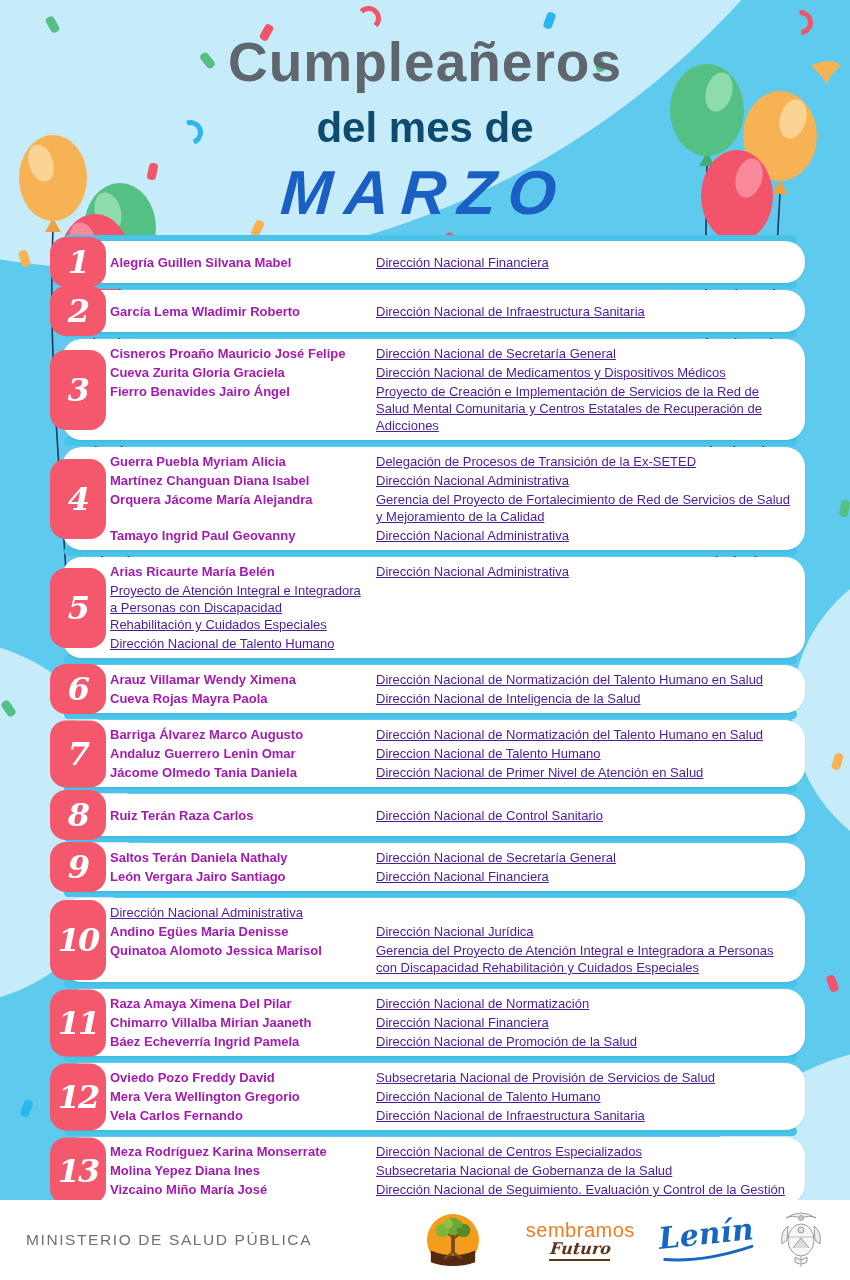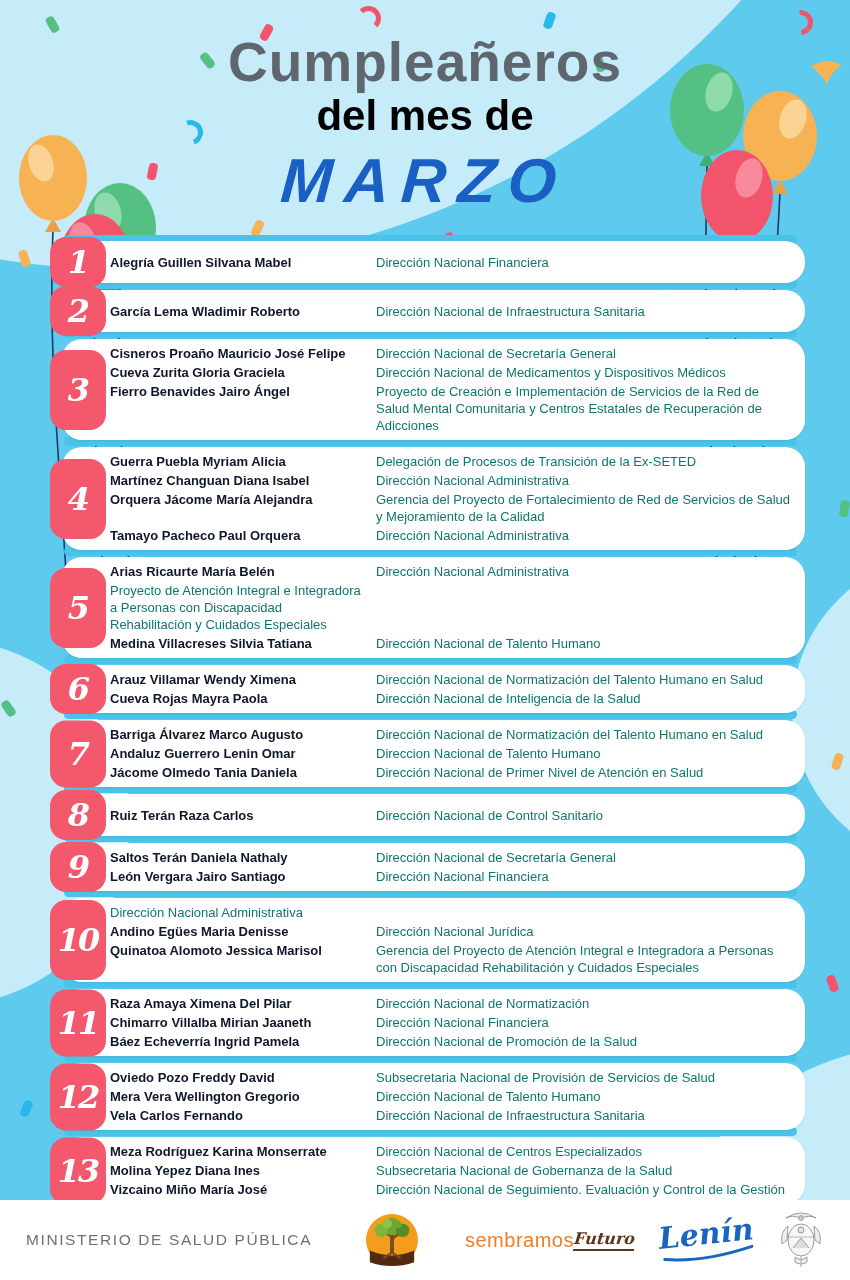--- a/index.html
+++ b/index.html
@@ -11,38 +11,38 @@
   }
   .blob { position:absolute; background:#c6ebf9; border-radius:50%; z-index:0; }
   #blob-top    { left:-694px; top:-1380px; width:1650px; height:1650px; }
   #blob-right  { left:792px;  top:555px;   width:310px;  height:310px; }
   #blob-left   { left:-235px; top:640px;   width:365px;  height:365px; }
   #blob-br     { left:655px;  top:1045px;  width:530px;  height:530px; }
 
   
   .header { position:absolute; top:34px; left:0; right:0; text-align:center; z-index:2; }
   .title1 { font-size:55px; font-weight:bold; color:#5f666d; letter-spacing:1px; line-height:1.05; }
-  .title2 { font-size:42px; font-weight:bold; color:#000000; line-height:1.05; margin-top:2px; }
+  .title2 { font-size:42px; font-weight:bold; color:#0c4a6e; line-height:1.05; margin-top:14px; }
   .month  { display:inline-block; margin-top:12px; font-size:62px; font-weight:bold; font-style:italic;
             color:#1a5fc4; letter-spacing:12px; transform:skewX(-4deg); line-height:1; }
 
   
   .rows { position:absolute; top:241px; left:50px; right:45px; z-index:3;
           display:flex; flex-direction:column; gap:7px; }
   .row  { position:relative; }
   .strip { position:absolute; left:14px; right:8px; bottom:-6px; height:9px;
            background:#49c3e8; border-radius:5px; }
   .strip-top { bottom:auto; top:-6px; }
   .bar  { position:relative; margin-left:12px; background:#ffffff; border-radius:20px;
           padding:6px 14px 6px 48px; min-height:42px; box-sizing:border-box;
           display:flex; flex-direction:column; justify-content:center; gap:2px;
           box-shadow:0 1px 2px rgba(0,70,100,.10); }
   .entry { display:grid; grid-template-columns:256px 1fr; column-gap:10px; align-items:start; }
-  .name { color:#0f172a; font-weight:bold; font-size:13px; line-height:17px; }
-  .dept { color:#0f766e; font-size:13px; line-height:17px; }
+  .name { color:#a21caf; font-weight:bold; font-size:13px; line-height:17px; }
+  .dept { color:#4c1d95; font-size:13px; line-height:17px;text-decoration:underline; }
   .badge { position:absolute; left:0; top:50%; transform:translateY(-50%);
            width:56px; height:100%; min-height:50px; max-height:80px;
            background:#f4586d; border-radius:16px; z-index:2;
            display:flex; align-items:center; justify-content:center;
            color:#fff; font-family:"DejaVu Serif", serif; font-style:italic; font-weight:bold;
            font-size:32px; letter-spacing:-2px; }
 
   
   .conf { position:absolute; width:9px; height:17px; border-radius:4px; z-index:1; }
   .conf-arc { width:15px; height:15px; background:transparent !important;
@@ -52,21 +52,21 @@
   
   .balloons { position:absolute; z-index:1; }
 
   
   .footer { position:absolute; left:0; right:0; bottom:0; height:80px; background:#ffffff;
             display:flex; align-items:center; justify-content:space-between;
             padding:0 26px; box-sizing:border-box; z-index:6; }
   .ministry { color:#707070; font-size:15.5px; letter-spacing:1.6px; }
   .logos { display:flex; align-items:center; gap:24px; }
   .sembramos { display:flex; align-items:center; gap:8px; }
-  .semb-text { display:flex; flex-direction:row; line-height:1;margin-left:39px; }
+  .semb-text { display:flex; flex-direction:column; line-height:1;margin-left:39px; }
   .semb-line1 { color:#f07d22; font-size:20px; letter-spacing:.5px; }
   .semb-line2 { color:#5e341b; font-family:"DejaVu Serif", serif; font-style:italic; font-weight:bold;
                 font-size:16px; margin-top:1px; border-bottom:2px solid #5e341b; padding-bottom:2px;
                 align-self:center; transform:skewX(-6deg); }
   .lenin { display:flex; flex-direction:column; align-items:center; transform:rotate(-6deg); }
   .lenin-text { color:#1767c0; font-family:"DejaVu Serif", serif; font-style:italic; font-weight:bold;
                 font-size:30px; line-height:1; }
 </style>
 </head>
 <body>
@@ -176,38 +176,37 @@
           </div>
           <div class="entry">
             <span class="name">Martínez Changuan Diana Isabel</span>
             <span class="dept">Dirección Nacional Administrativa</span>
           </div>
           <div class="entry">
             <span class="name">Orquera Jácome María Alejandra</span>
             <span class="dept">Gerencia del Proyecto de Fortalecimiento de Red de Servicios de Salud y Mejoramiento de la Calidad</span>
           </div>
           <div class="entry">
-            <span class="name">Tamayo Pacheco Paul Orquera</span>
+            <span class="name">Tamayo Ingrid Paul Geovanny</span>
             <span class="dept">Dirección Nacional Administrativa</span>
           </div>
         </div>
         <div class="badge">4</div>
       </div>
       <div class="row">
         <div class="strip"></div>
         <div class="bar">
           <div class="entry">
             <span class="name">Arias Ricaurte María Belén</span>
             <span class="dept">Dirección Nacional Administrativa</span>
           </div>
           <div class="entry">
             <span class="dept">Proyecto de Atención Integral e Integradora a Personas con Discapacidad Rehabilitación y Cuidados Especiales</span>
           </div>
           <div class="entry">
-            <span class="name">Medina Villacreses Silvia Tatiana</span>
             <span class="dept">Dirección Nacional de Talento Humano</span>
           </div>
         </div>
         <div class="badge">5</div>
       </div>
       <div class="row">
         <div class="strip"></div>
         <div class="bar">
           <div class="entry">
             <span class="name">Arauz Villamar Wendy Ximena</span>

